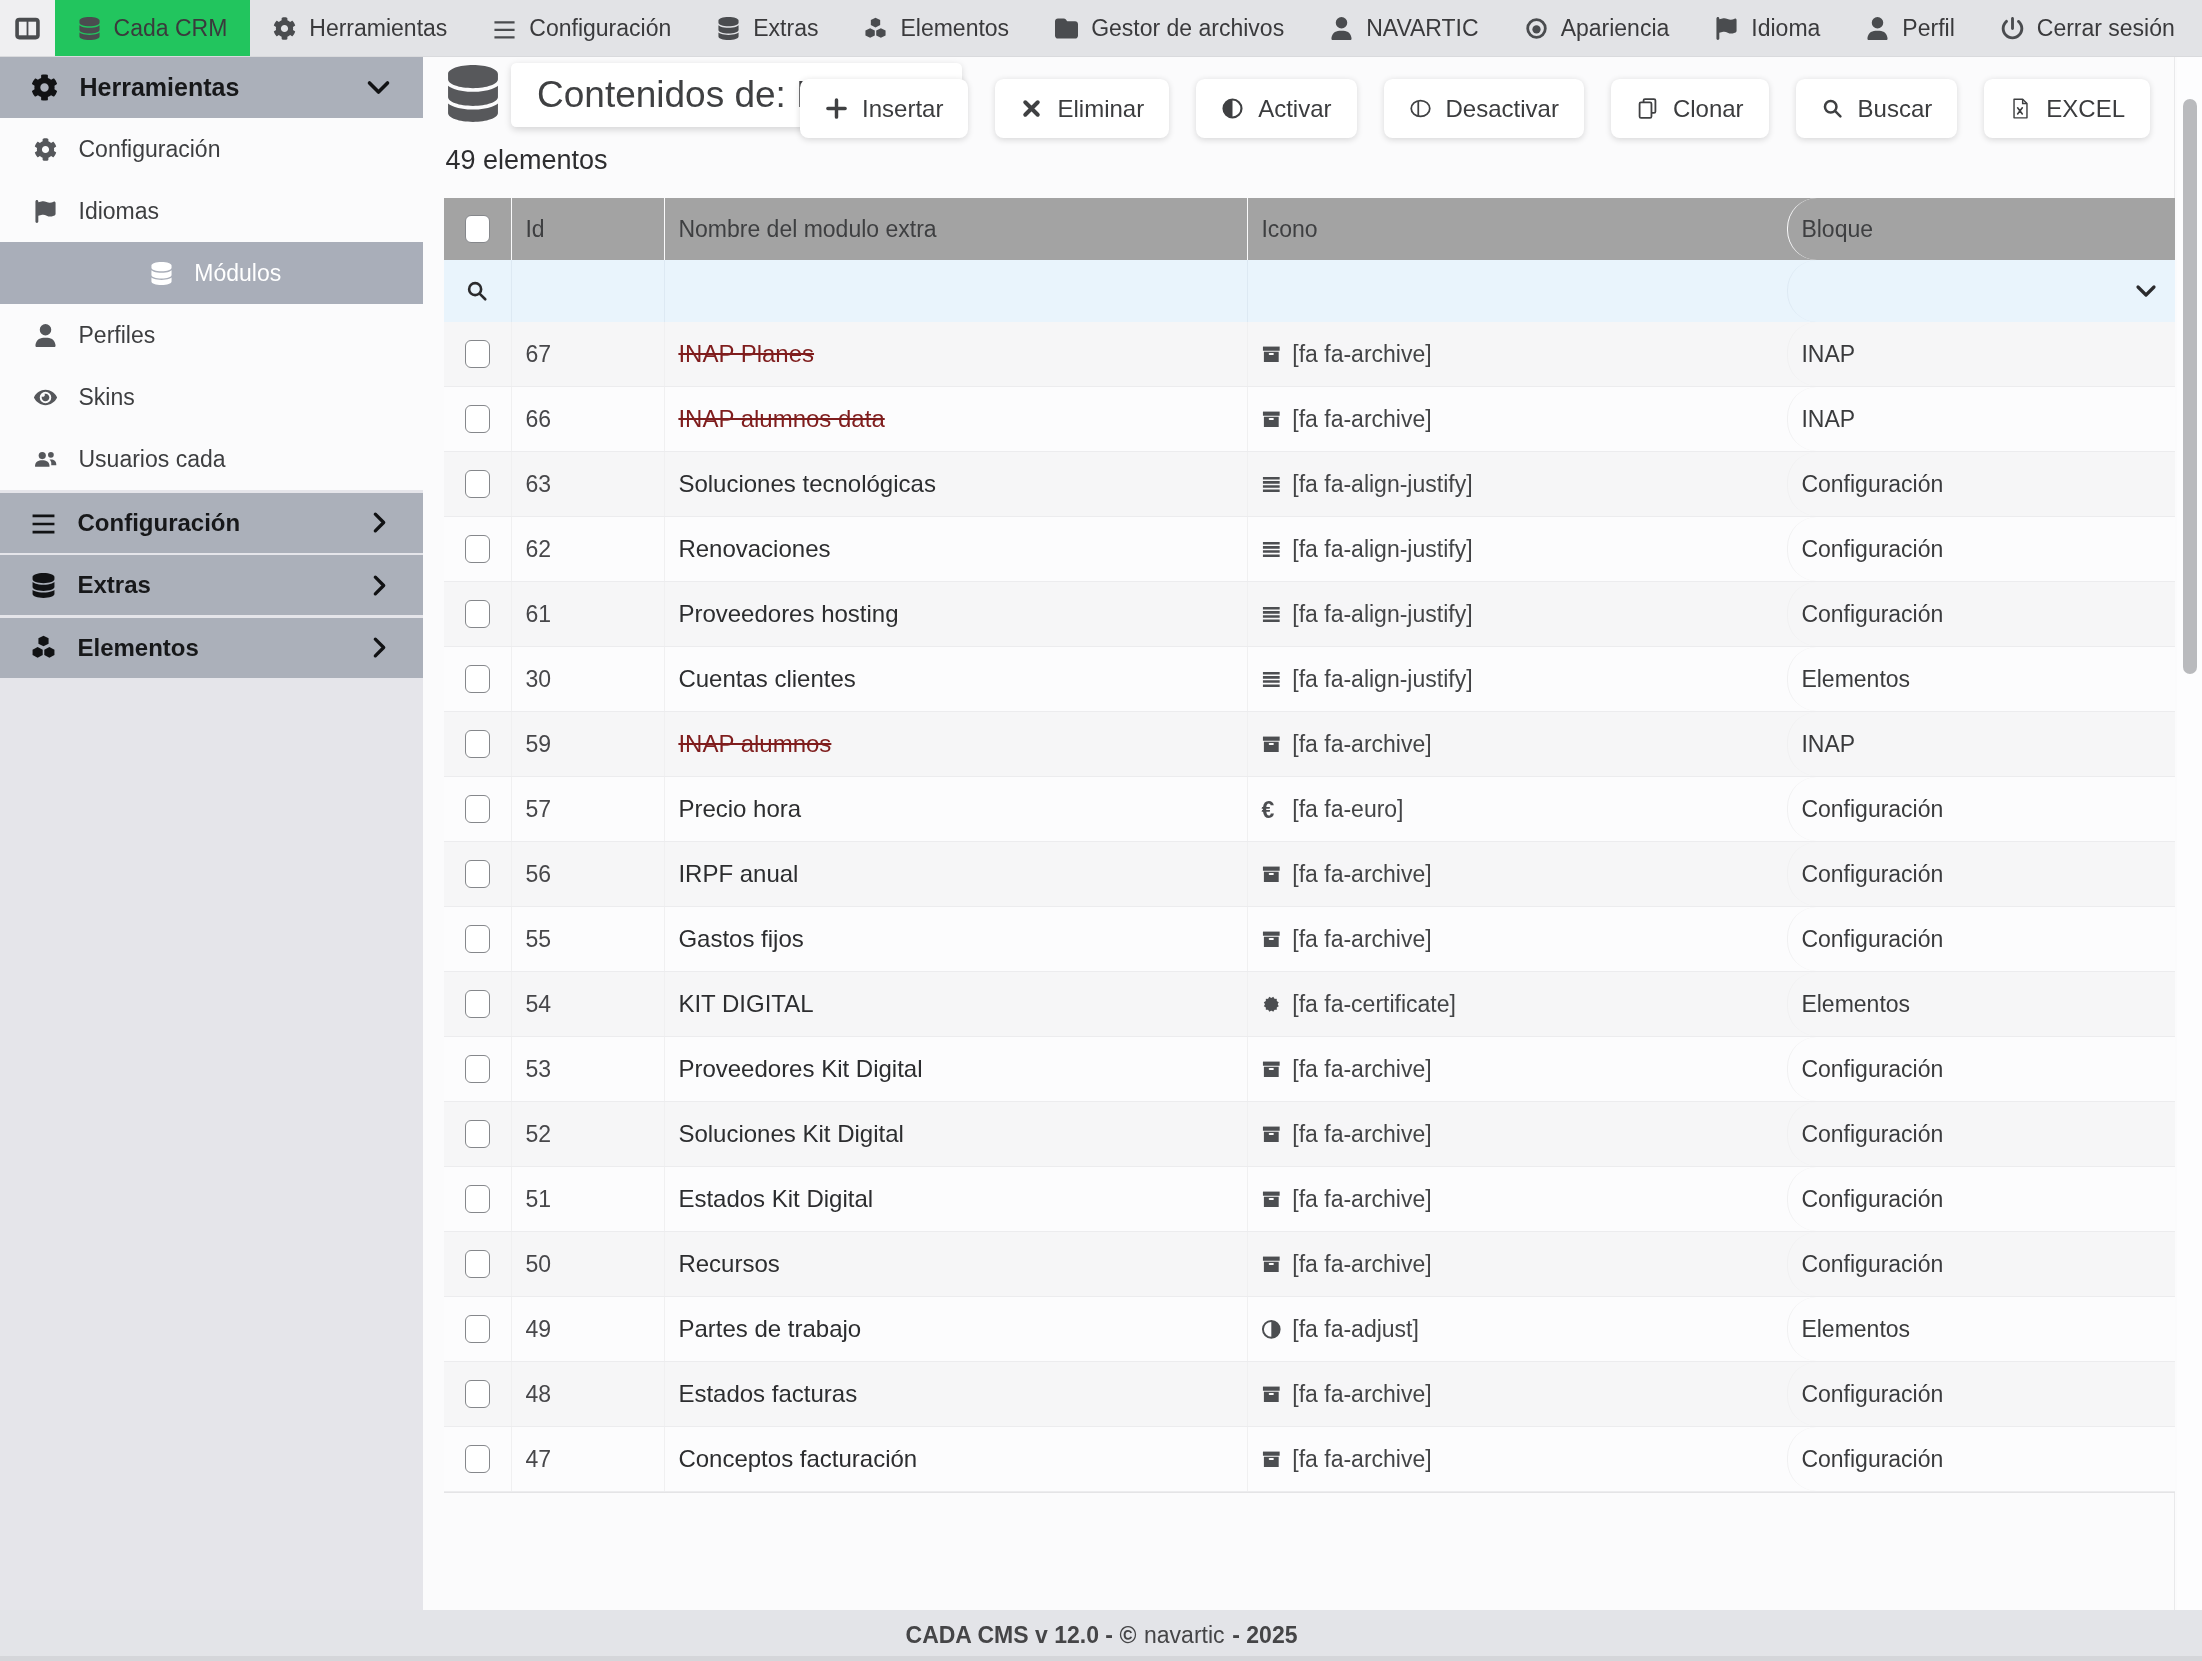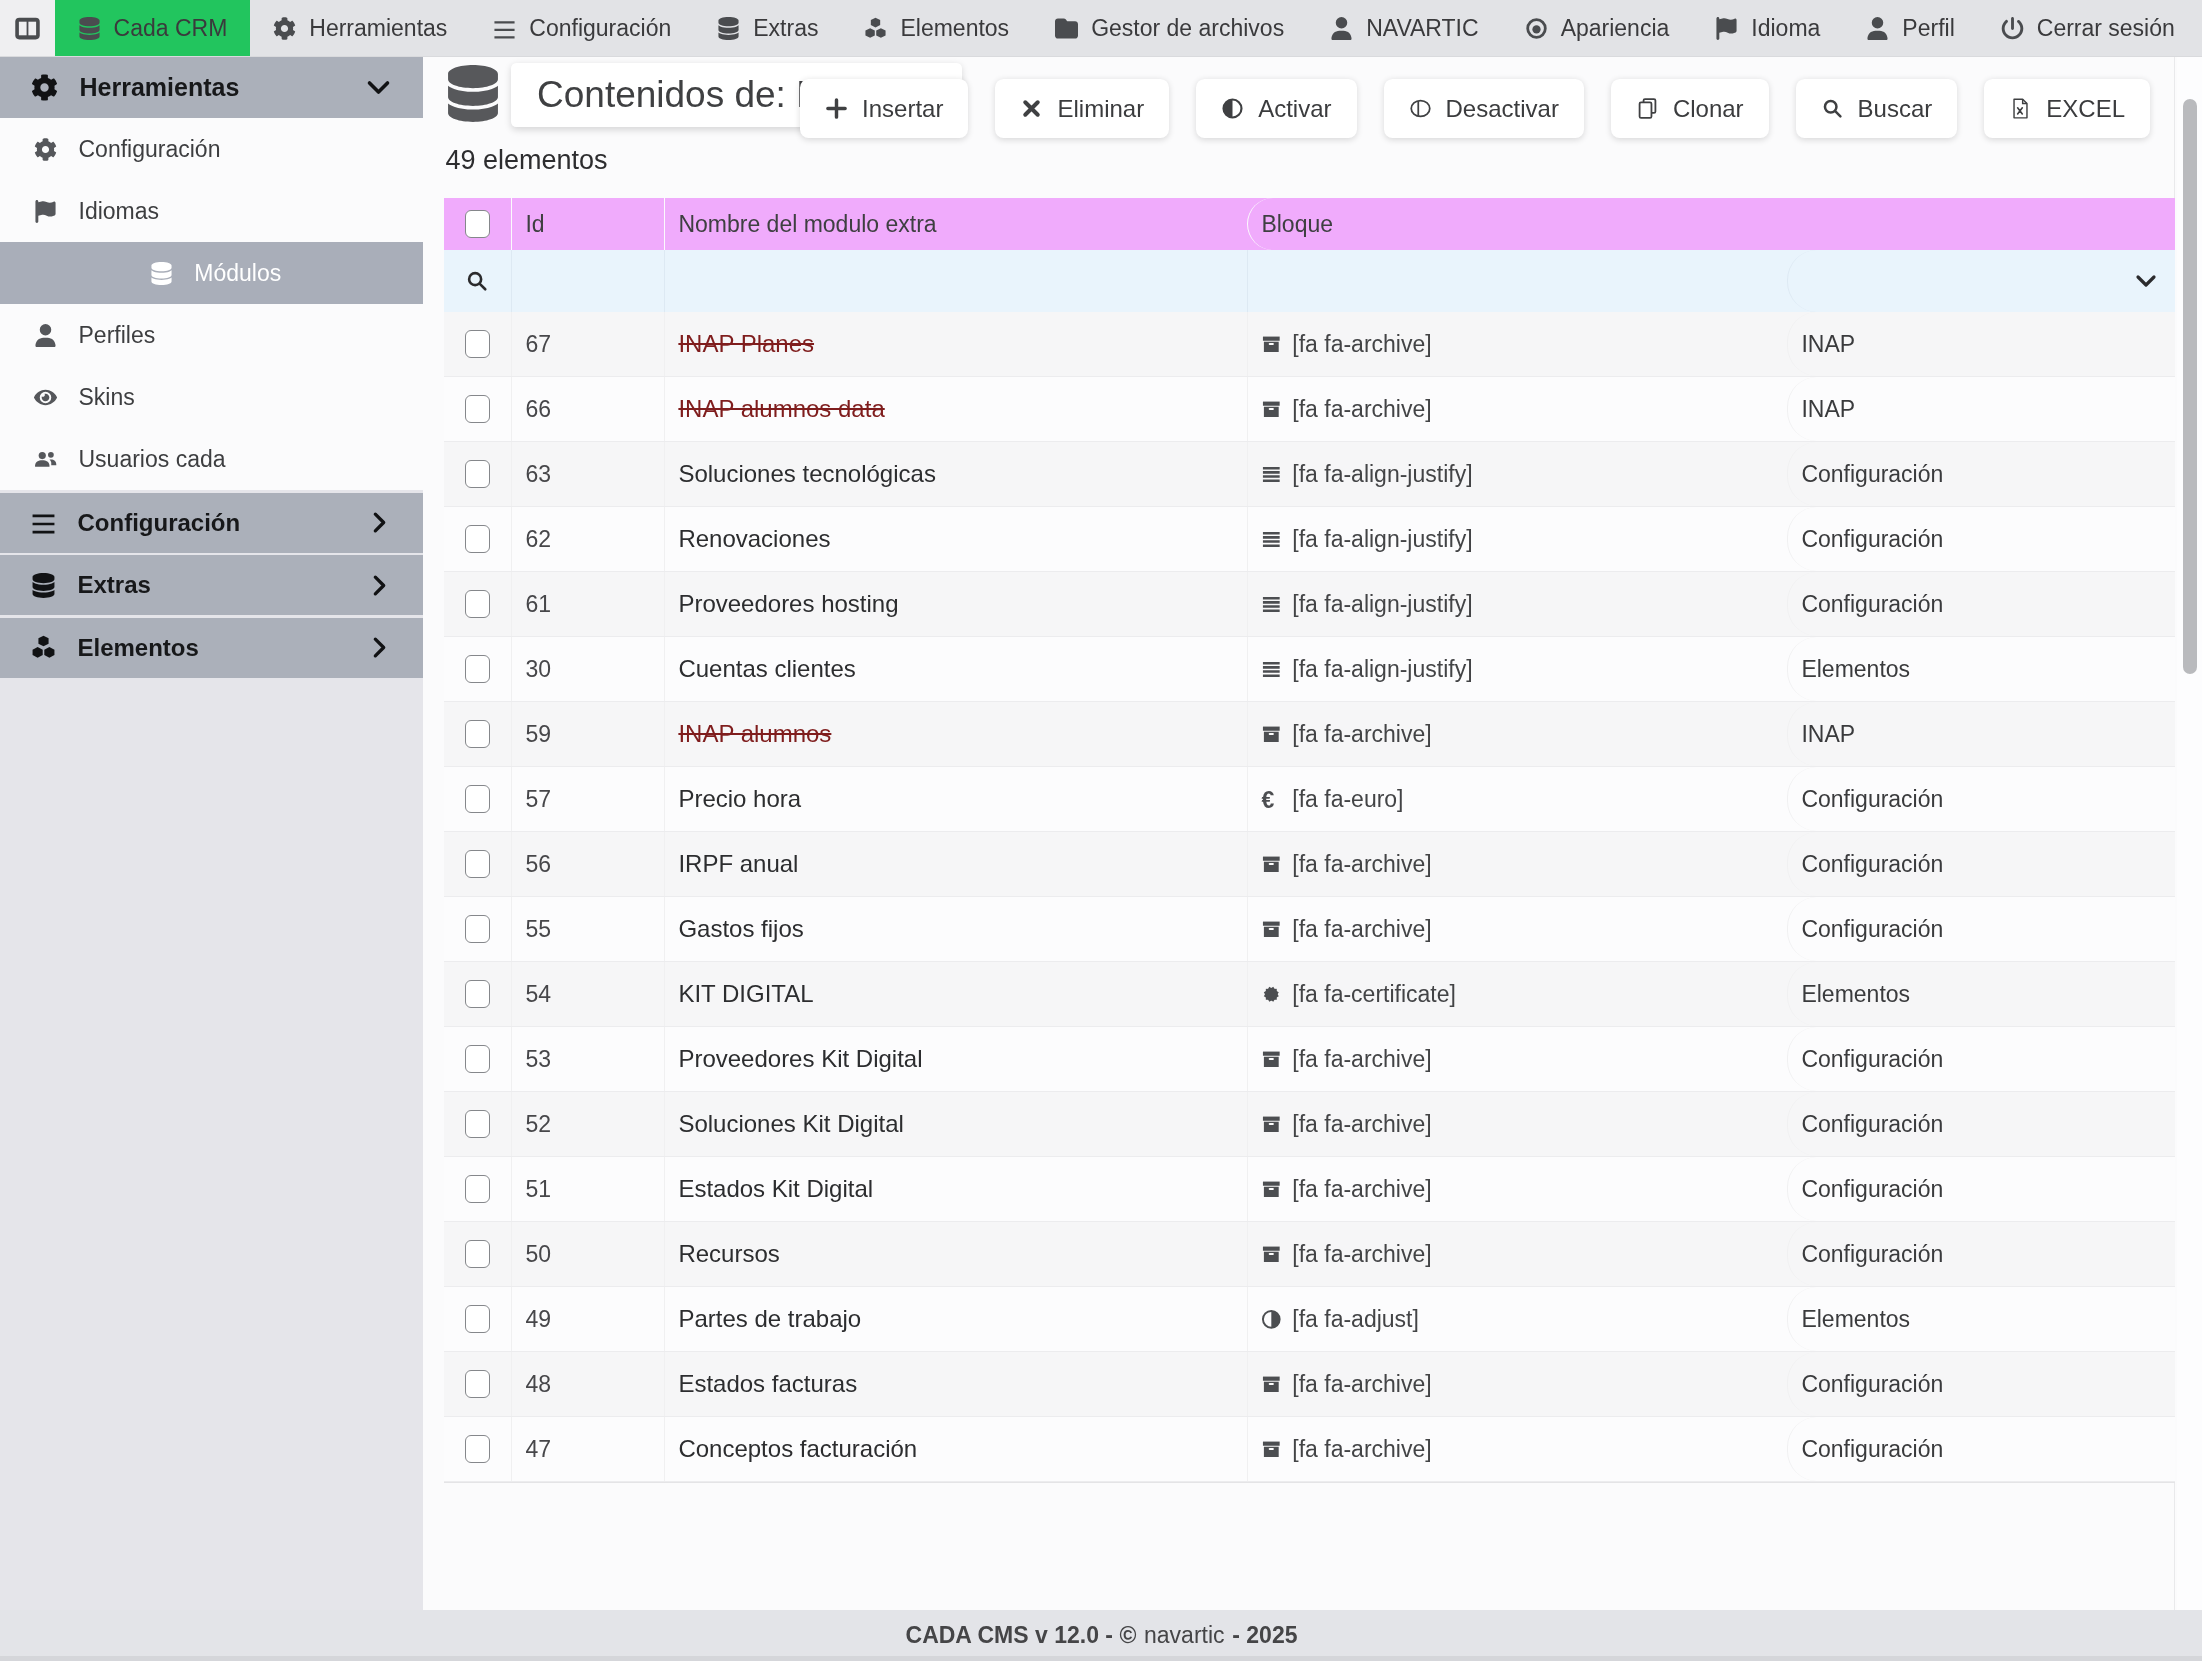--- a/index.html
+++ b/index.html
@@ -47,21 +47,21 @@
   .btn .icon{width:23px;height:23px;color:#3f4042;}
   .count{position:absolute;left:22.4px;top:89px;font-size:27px;color:#2d2d2f;}
 
   .table{position:absolute;left:20.6px;top:142px;width:1731px;border-bottom:0.9px solid #e4e4e6;}
   .cell{box-sizing:border-box;display:flex;align-items:center;padding-left:13.8px;}
   .w0{width:67px;justify-content:center;padding-left:0;}
   .w1{width:153px;}
   .w2{width:583px;}
   .w3{width:540px;}
   .w4{flex:1;border-radius:30px;}
-  .thead{display:flex;height:52px;background:#f0abfc;font-size:23px;color:#3e3f41;}
+  .thead{display:flex;height:62px;background:#a3a3a3;font-size:23px;color:#3e3f41;}
   .thead .cell + .cell{border-left:1.7px solid #fbfbfc;}
   .srow{display:flex;height:62px;background:#e9f4fc;}
   .srow .cell + .cell{border-left:0.9px solid #dde9f3;}
   .srow .icon{width:24px;height:24px;color:#2b2b2d;}
   .sr-chev{margin-left:auto;margin-right:17px;width:20.6px;height:20.6px;color:#3a3a3c;}
   .tr{display:flex;height:64px;background:#fcfcfd;border-bottom:0.9px solid #ececee;font-size:23px;}
   .tr:nth-child(odd){background:#f6f6f7;}
   .tr .cell + .cell{border-left:0.9px solid #f0f0f1;}
   .td-id{color:#47474a;}
   .td-name{font-size:24px;color:#2c2d2f;}
@@ -385,20 +385,21 @@
 
     <div class="count">49 elementos</div>
 
     <div class="table">
       <div class="thead">
         <div class="cell w0">
             <span class="cb"></span>
           </div>
         <div class="cell w1">Id</div>
         <div class="cell w2">Nombre del modulo extra</div>
+        <div class="cell w3">Icono</div>
         <div class="cell w4">Bloque</div>
       </div>
       <div class="srow">
         <div class="cell w0">
             <span class="icon">
               <svg viewBox="0 0 64 64" fill="none" stroke="currentColor">
                 <circle cx="27" cy="27" r="16" stroke-width="7"></circle>
                 <path d="M39.5 39.5L54 54" stroke-width="7" stroke-linecap="round"></path>
               </svg>
             </span>

